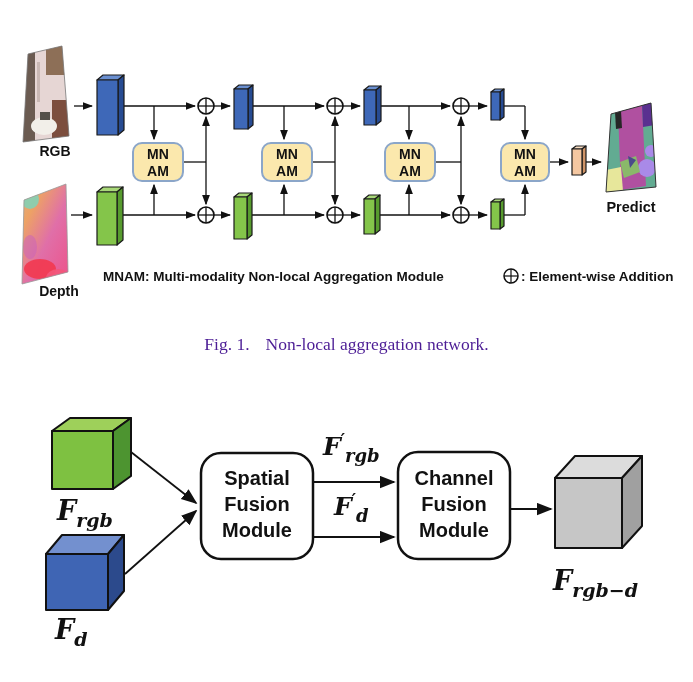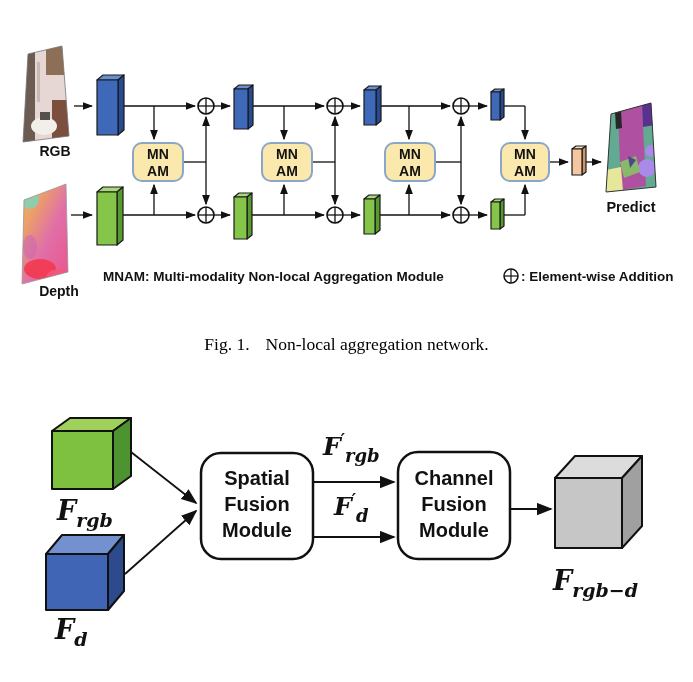--- a/index.html
+++ b/index.html
@@ -5,21 +5,21 @@
   html,body{margin:0;padding:0;background:#ffffff;}
   #page{position:relative;width:693px;height:682px;background:#fff;overflow:hidden;
         font-family:"Liberation Sans",sans-serif;margin-top:32px;}
   svg text{user-select:none;}
   .diagram-label{font-family:"Liberation Sans",sans-serif;font-weight:700;fill:#111;}
   .mnam-text{font-family:"Liberation Sans",sans-serif;font-weight:600;fill:#111;}
   .module-text{font-family:"Liberation Sans",sans-serif;font-weight:600;fill:#111;}
   .legend-text{font-family:"Liberation Sans",sans-serif;font-weight:700;fill:#111;}
   .math-label{font-family:"DejaVu Serif",serif;font-style:italic;font-weight:700;fill:#111;}
   .caption{position:absolute;left:0;width:693px;text-align:center;
-           font-family:"Liberation Serif",serif;font-size:17.5px;color:#000000;}
+           font-family:"Liberation Serif",serif;font-size:17.5px;color:#4c1d95;}
   .caption .cap-label{margin-right:16px;}
   .watermark{position:absolute;left:428px;top:648px;font-family:Liberation Mono, monospace;
              font-size:20px;color:#b0b0b0;opacity:.85;letter-spacing:.5px;z-index:1;}
   .caption.c2{z-index:2;}
 </style>
 </head>
 <body>
 
 <div id="page">
 

